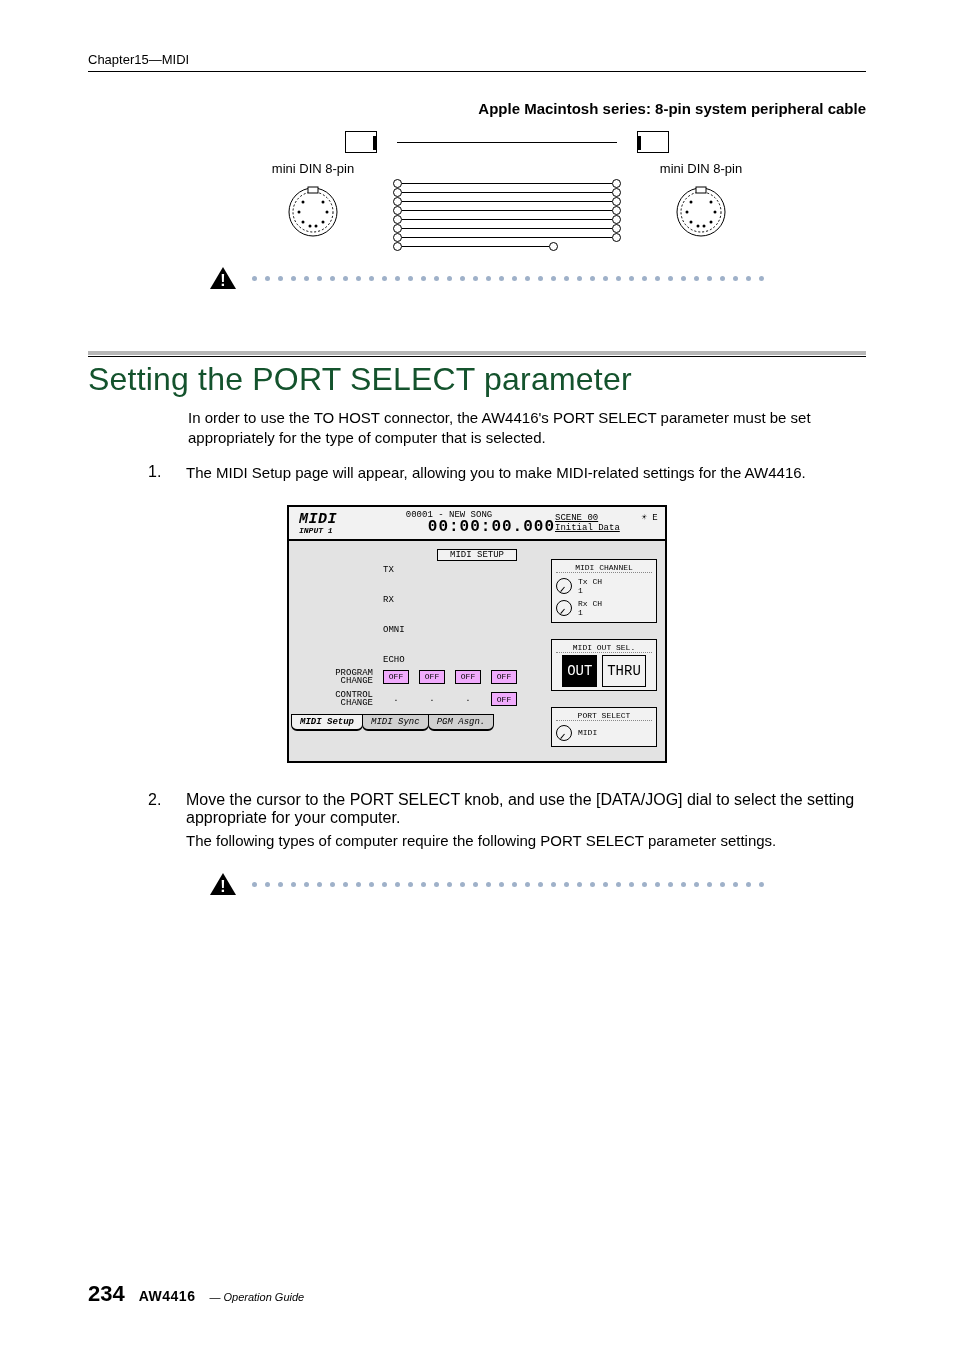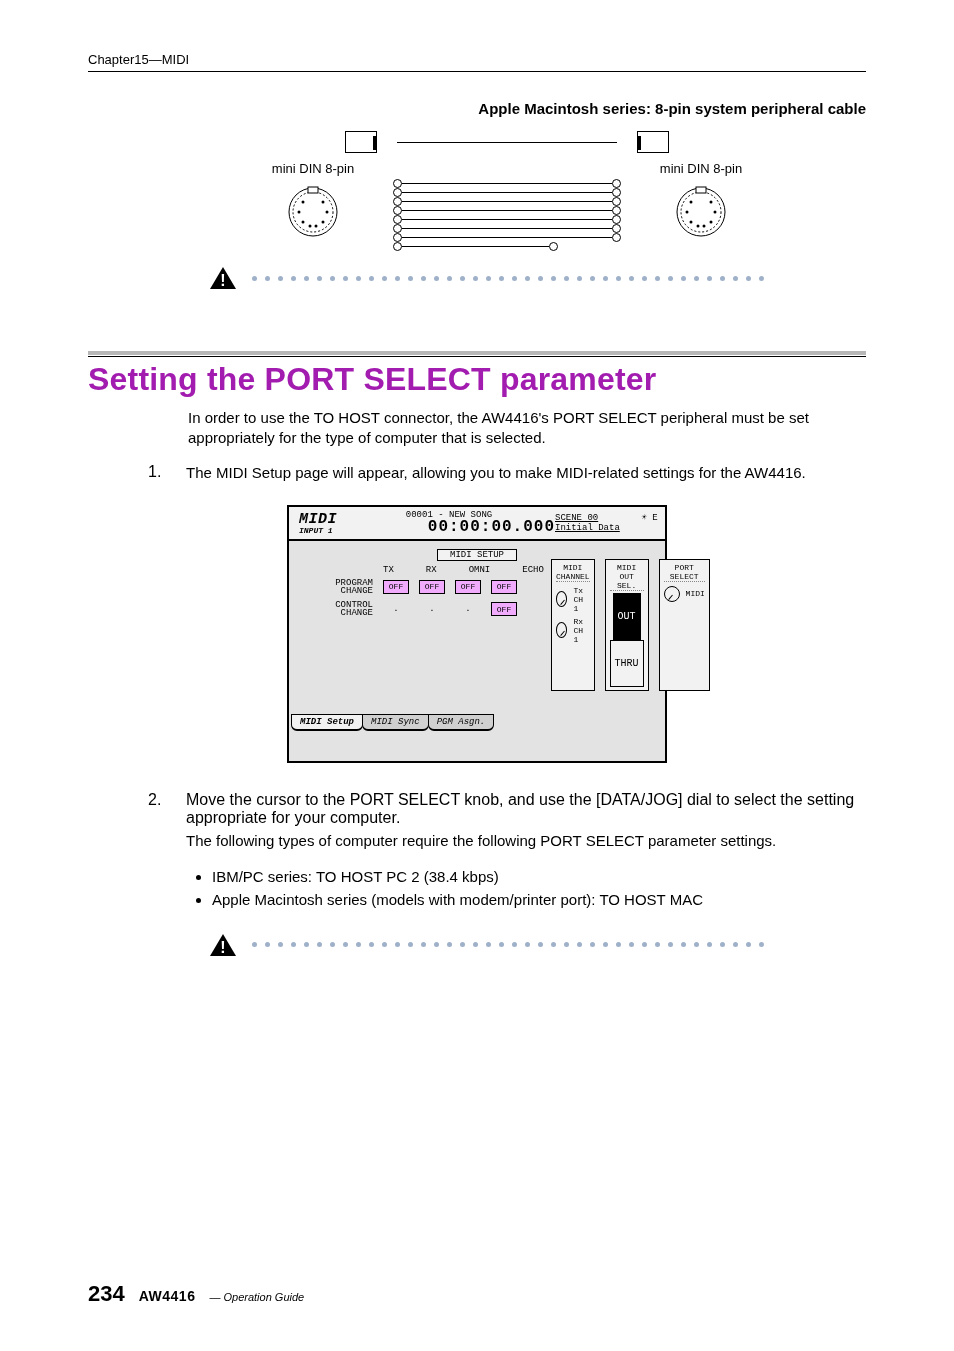--- a/index.html
+++ b/index.html
@@ -142,22 +142,22 @@
     border: none;
     border-top: 4px solid #b7b7b7;
     margin-bottom: 1px;
   }
   .thin-rule {
     border: none;
     border-top: 1px solid #000;
   }
   h1.section-title {
     font-size: 32px;
-    font-weight: 700;
-    color: #a21caf;
+    font-weight: 400;
+    color: #14532d;
     margin-top: 4px;
     margin-bottom: 10px;
     letter-spacing: 0.2px;
   }
   .body-text {
     font-size: 15px;
     line-height: 1.35;
     margin-left: 100px;
     margin-bottom: 14px;
   }
@@ -245,38 +245,38 @@
     text-align: center;
     font-size: 9px;
     padding: 0 2px;
     background: #f2f2f2;
   }
   .ss-table {
     position: absolute;
     left: 10px; top: 24px;
     font-size: 9px;
   }
-  .ss-th-row { display: flex; gap: 32px; margin-left: 84px; margin-bottom: 4px;}
+  .ss-th-row { display: flex; gap: 20px; margin-left: 84px; margin-bottom: 4px; flex-direction: column;}
   .ss-row { display: flex; align-items: center; gap: 10px; margin-bottom: 6px;}
   .ss-row-label { width: 74px; text-align: right; line-height: 0.9; }
   .ss-cell {
     width: 26px; height: 14px;
     border: 1px solid #000;
     display: flex; align-items: center; justify-content: center;
     font-size: 8px;
     background: #f0abfc;
   }
   .ss-dot { width: 26px; text-align: center; }
   .ss-right-col {
     position: absolute;
     right: 8px; top: 18px;
     width: 106px;
     display: flex;
-    flex-direction: row;
-    gap: 10px;
+    flex-direction: column;
+    gap: 16px;
     font-size: 8px;
   }
   .ss-box {
     border: 1px solid #000;
     padding: 3px 4px;
     background: #f2f2f2;
   }
   .ss-box-title {
     text-align: center;
     font-size: 8px;
@@ -300,22 +300,22 @@
     position: absolute;
     left: 7px; top: 8px;
     width: 1px; height: 6px;
     background: #000;
     transform-origin: top center;
     transform: rotate(40deg);
   }
   .ss-out-btn {
     display: inline-block;
     border: 1px solid #000;
-    padding: 17px 4px;
-    font-size: 10px;
+    padding: 7px 4px;
+    font-size: 14px;
   }
   .ss-out-btn.inv { background: #000; color: #fff; }
   .ss-tabs {
     position: absolute;
     left: 2px; bottom: 2px;
     display: flex;
     gap: 0;
     font-size: 9px;
     font-style: italic;
   }
@@ -465,21 +465,21 @@
       <span></span>
   </div>
 </div>
 
 <div class="section-rules">
   <hr class="grey-rule">
   <hr class="thin-rule">
 </div>
 <h1 class="section-title">Setting the PORT SELECT parameter</h1>
 
-<p class="body-text">In order to use the TO HOST connector, the AW4416's PORT SELECT peripheral must be set appropriately for the type of computer that is selected.</p>
+<p class="body-text">In order to use the TO HOST connector, the AW4416's PORT SELECT parameter must be set appropriately for the type of computer that is selected.</p>
 
 <div class="step">
   <div class="step-num">1.</div>
   <div class="step-body">
     <div class="step-desc">The MIDI Setup page will appear, allowing you to make MIDI-related settings for the AW4416.</div>
   </div>
 </div>
 
 <div class="screenshot">
   <div class="ss-header">
@@ -553,24 +553,20 @@
       <div class="ss-tab">PGM Asgn.</div>
     </div>
   </div>
 </div>
 
 <div class="step">
   <div class="step-num">2.</div>
   <div class="step-body">
     <div class="step-title">Move the cursor to the PORT SELECT knob, and use the [DATA/JOG] dial to select the setting appropriate for your computer.</div>
     <div class="step-desc">The following types of computer require the following PORT SELECT parameter settings.</div>
-    <ul class="bullets">
-      <li>IBM/PC series: TO HOST PC 2 (38.4 kbps)</li>
-      <li>Apple Macintosh series (models with modem/printer port): TO HOST MAC</li>
-    </ul>
   </div>
 </div>
 
 <div class="warning-row" style="margin-bottom:0;">
   <span class="warn-icon">
     <svg width="30" height="26">
         <polygon points="15,2 28,24 2,24" fill="#000"></polygon>
         <text x="15" y="21" text-anchor="middle" fill="#fff" font-size="16" font-weight="bold">!</text>
       </svg>
   </span>

